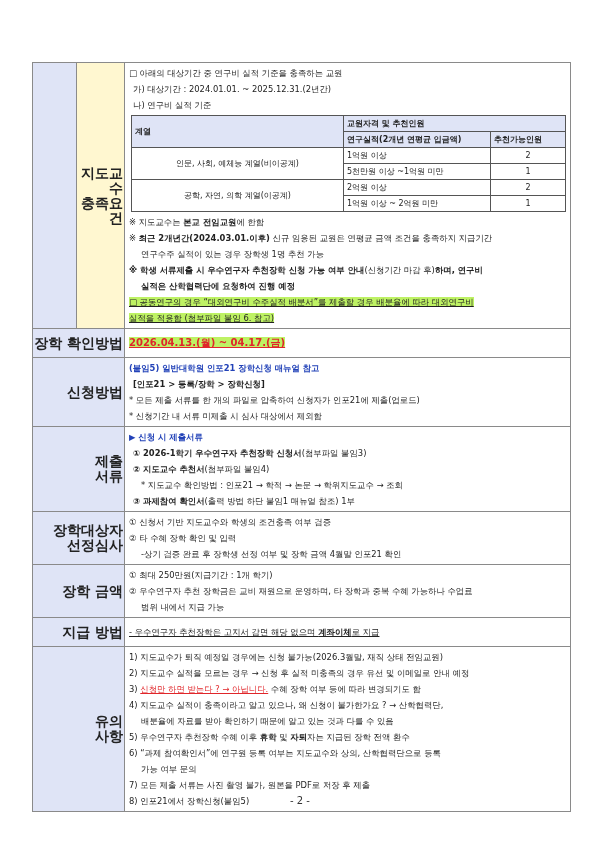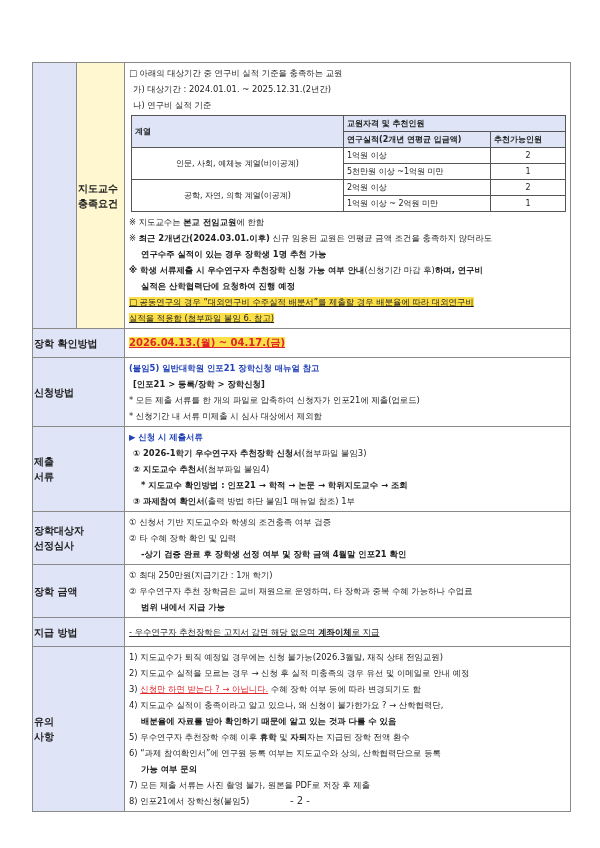--- a/index.html
+++ b/index.html
@@ -1,28 +1,28 @@
 <!DOCTYPE html>
 <html><head>
 <meta charset="utf-8">
 <style>
   html,body{margin:0;padding:0;background:#fff;}
   body{width:600px;height:848px;position:relative;font-family:"DejaVu Sans","Liberation Sans",sans-serif;color:#222;overflow:hidden;}
   .doc{position:absolute;left:32px;top:62px;width:539px;border-collapse:collapse;font-size:8.4px;}
   .doc td{border:1px solid #8a8a8a;vertical-align:middle;}
-  .lbl{background:#dfe4f6;text-align:left;font-weight:bold;font-size:10px;color:#222;line-height:15px;}
+  .lbl{background:#dfe4f6;text-align:right;font-weight:bold;font-size:14px;color:#222;line-height:15px;}
   .lbl-y{background:#fff7d0;}
   .cnt{padding:2px 4px;background:#fff;}
   .ln{line-height:16px;white-space:nowrap;}
   .ind1{padding-left:4px;}
-  .ind2{padding-left:12px;font-weight:bold;}
+  .ind2{padding-left:12px;}
   .b{font-weight:bold;}
   .red{color:#e0262a;text-decoration:underline;}
   .blue{color:#2242b8;}
-  .hl{background:#fde047;}
+  .hl{background:#bef264;}
   .u{text-decoration:underline;}
   .inner{border-collapse:collapse;width:435px;margin:2px 0 2px 2px;font-size:8px;}
   .inner td{border:1px solid #555;padding:0 3px;height:15px;}
   .inner .h{background:#dfe4f6;font-weight:bold;text-align:left;}
   .c{text-align:center;}
   .pageno{position:absolute;top:795px;left:0;width:600px;text-align:center;font-size:10px;color:#333;}
 </style>
 </head>
 <body>
 
@@ -63,21 +63,21 @@
           <td>2억원 이상</td>
           <td class="c">2</td>
         </tr>
         <tr>
           <td>1억원 이상 ~ 2억원 미만</td>
           <td class="c">1</td>
         </tr>
       </tbody>
           </table>
       <div class="ln"><span>※ 지도교수는 </span><span class="b">본교 전임교원</span><span>에 한함</span></div>
-      <div class="ln"><span>※ </span><span class="b">최근 2개년간(2024.03.01.이후)</span><span> 신규 임용된 교원은 연평균 금액 조건을 충족하지 않더라도</span></div>
+      <div class="ln"><span>※ </span><span class="b">최근 2개년간(2024.03.01.이후)</span><span> 신규 임용된 교원은 연평균 금액 조건을 충족하지 지급기간</span></div>
       <div class="ln ind2">연구수주 실적이 있는 경우 장학생 1명 추천 가능</div>
       <div class="ln"><span class="b">※ 학생 서류제출 시 우수연구자 추천장학 신청 가능 여부 안내</span><span>(신청기간 마감 후)</span><span class="b">하며, 연구비</span></div>
       <div class="ln ind2 b">실적은 산학협력단에 요청하여 진행 예정</div>
       <div class="ln"><span class="hl u">□ 공동연구의 경우 “대외연구비 수주실적 배분서”를 제출할 경우 배분율에 따라 대외연구비</span></div>
       <div class="ln"><span class="hl u">실적을 적용함 (첨부파일 붙임 6. 참고)</span></div>
     </td>
   </tr>
 
   <tr>
     <td class="lbl" colspan="2" style="height:26px;">장학 확인방법</td>

